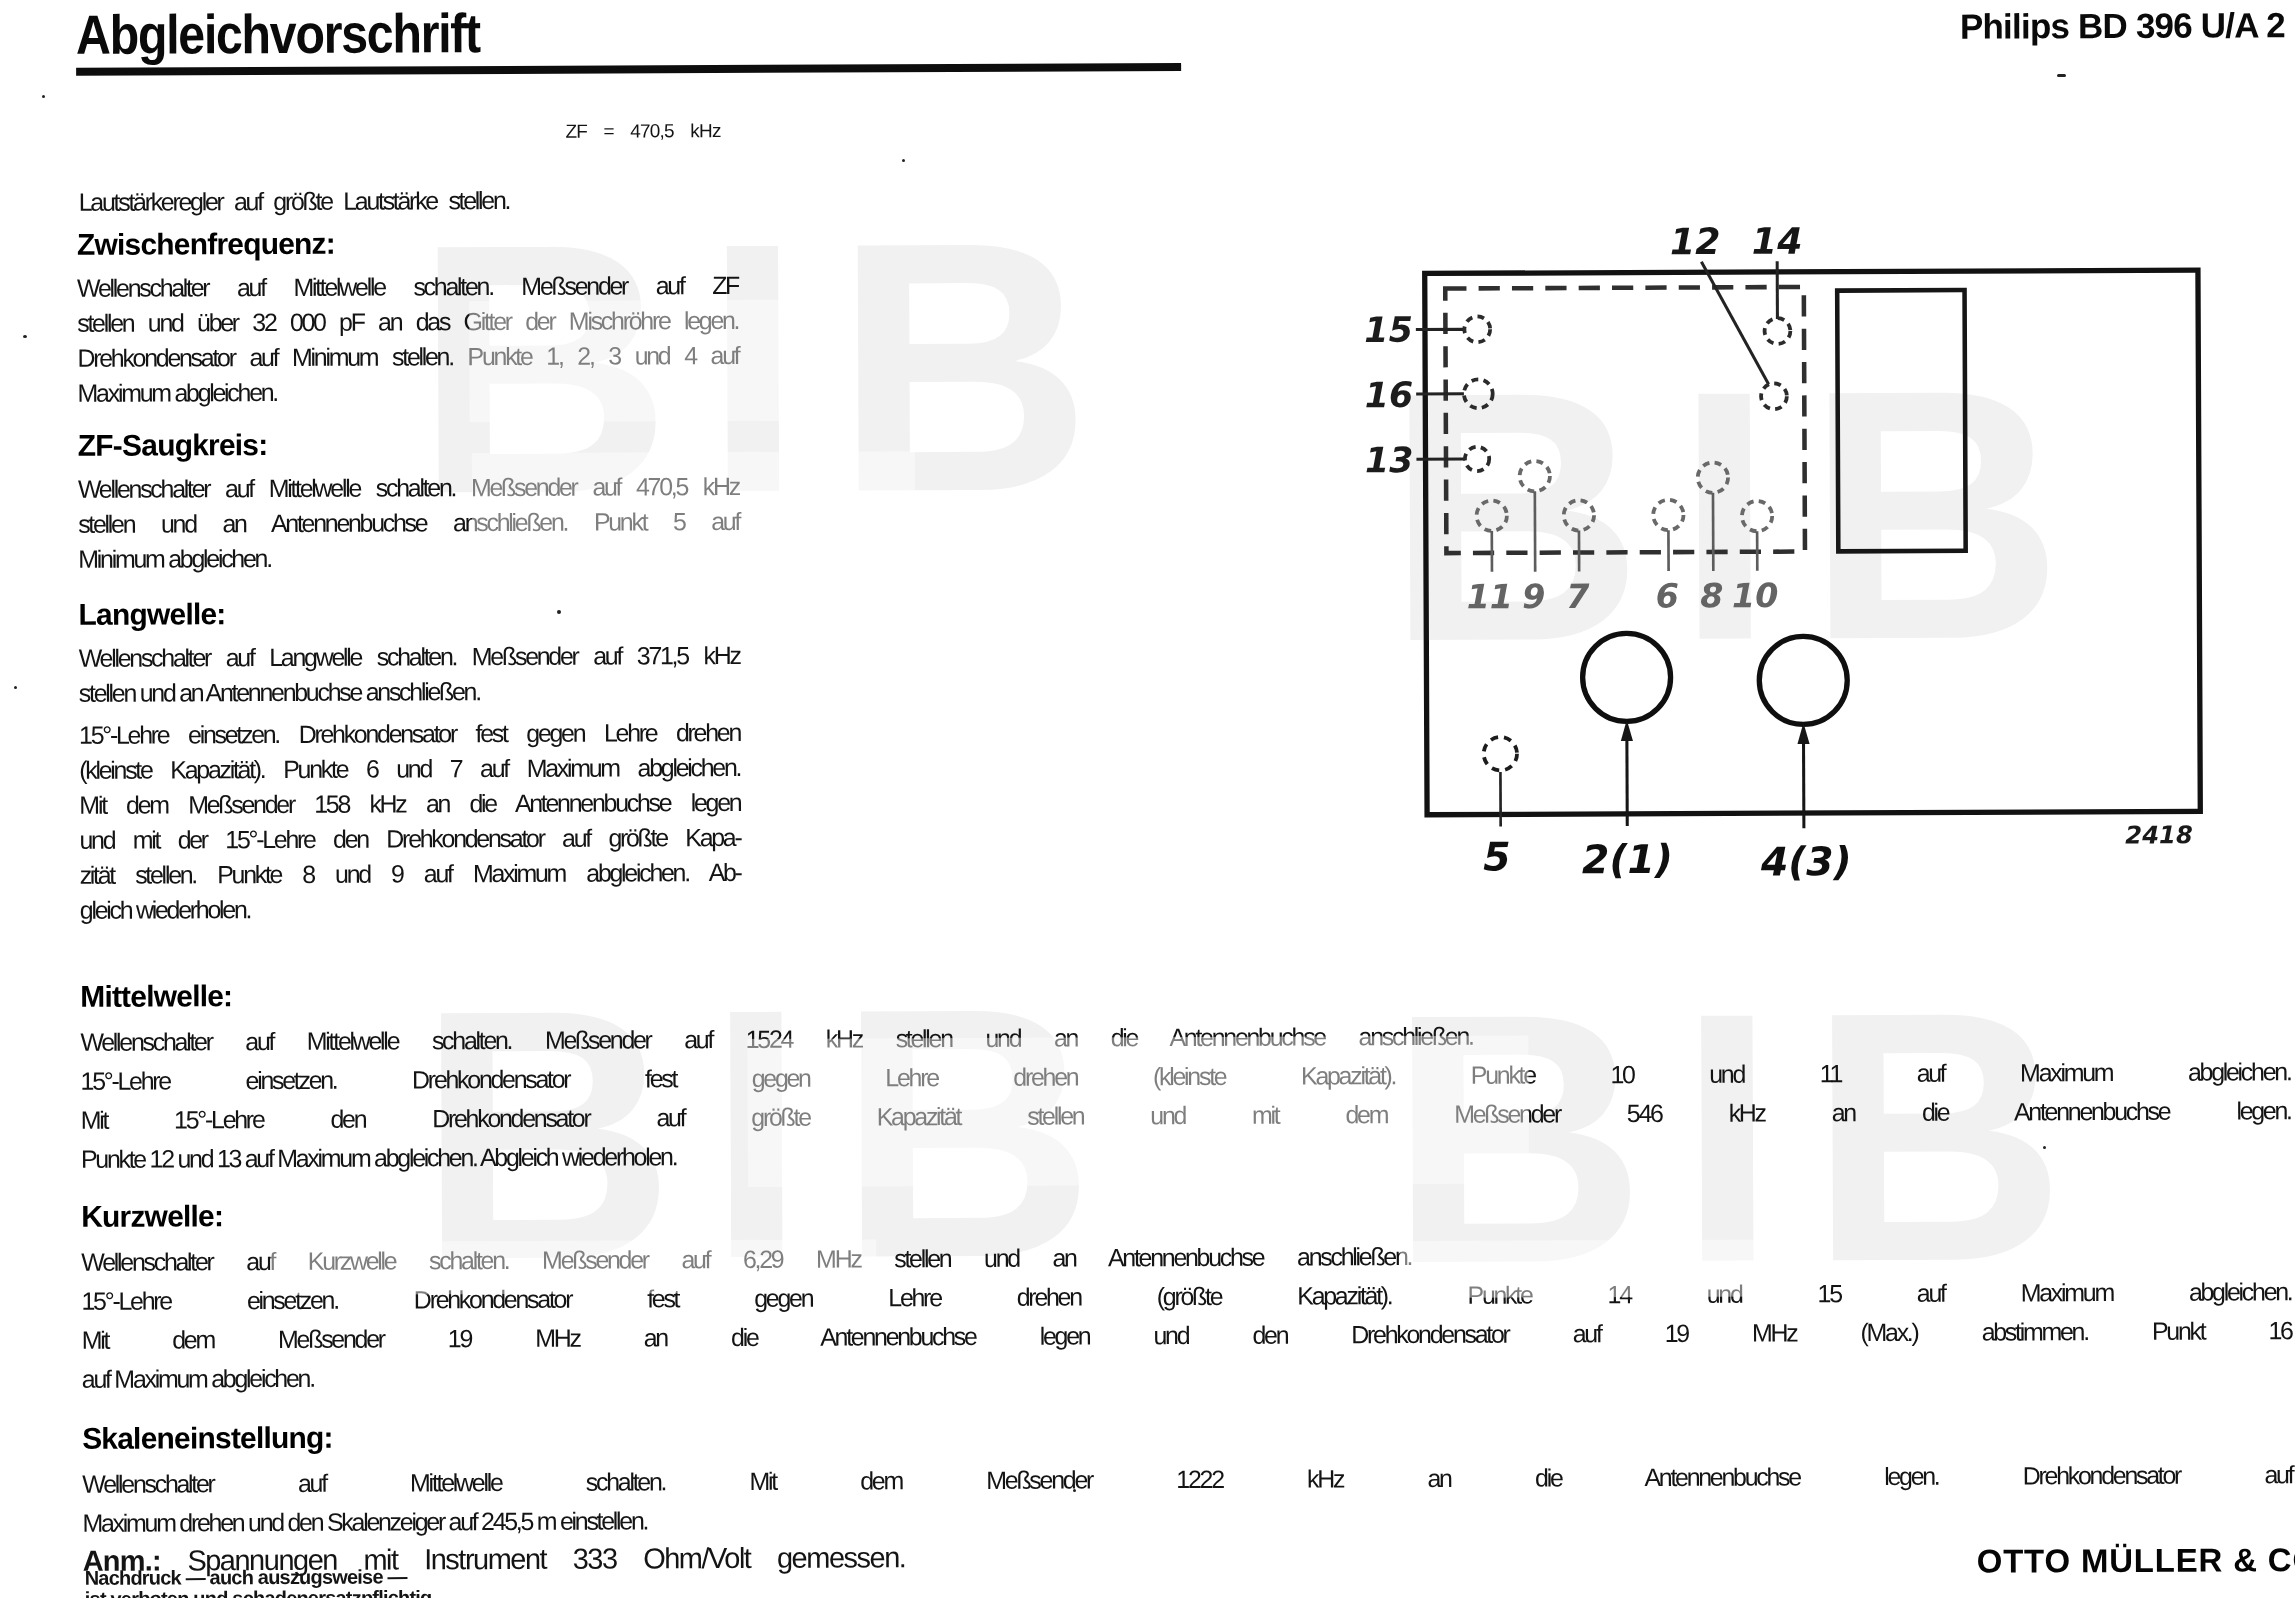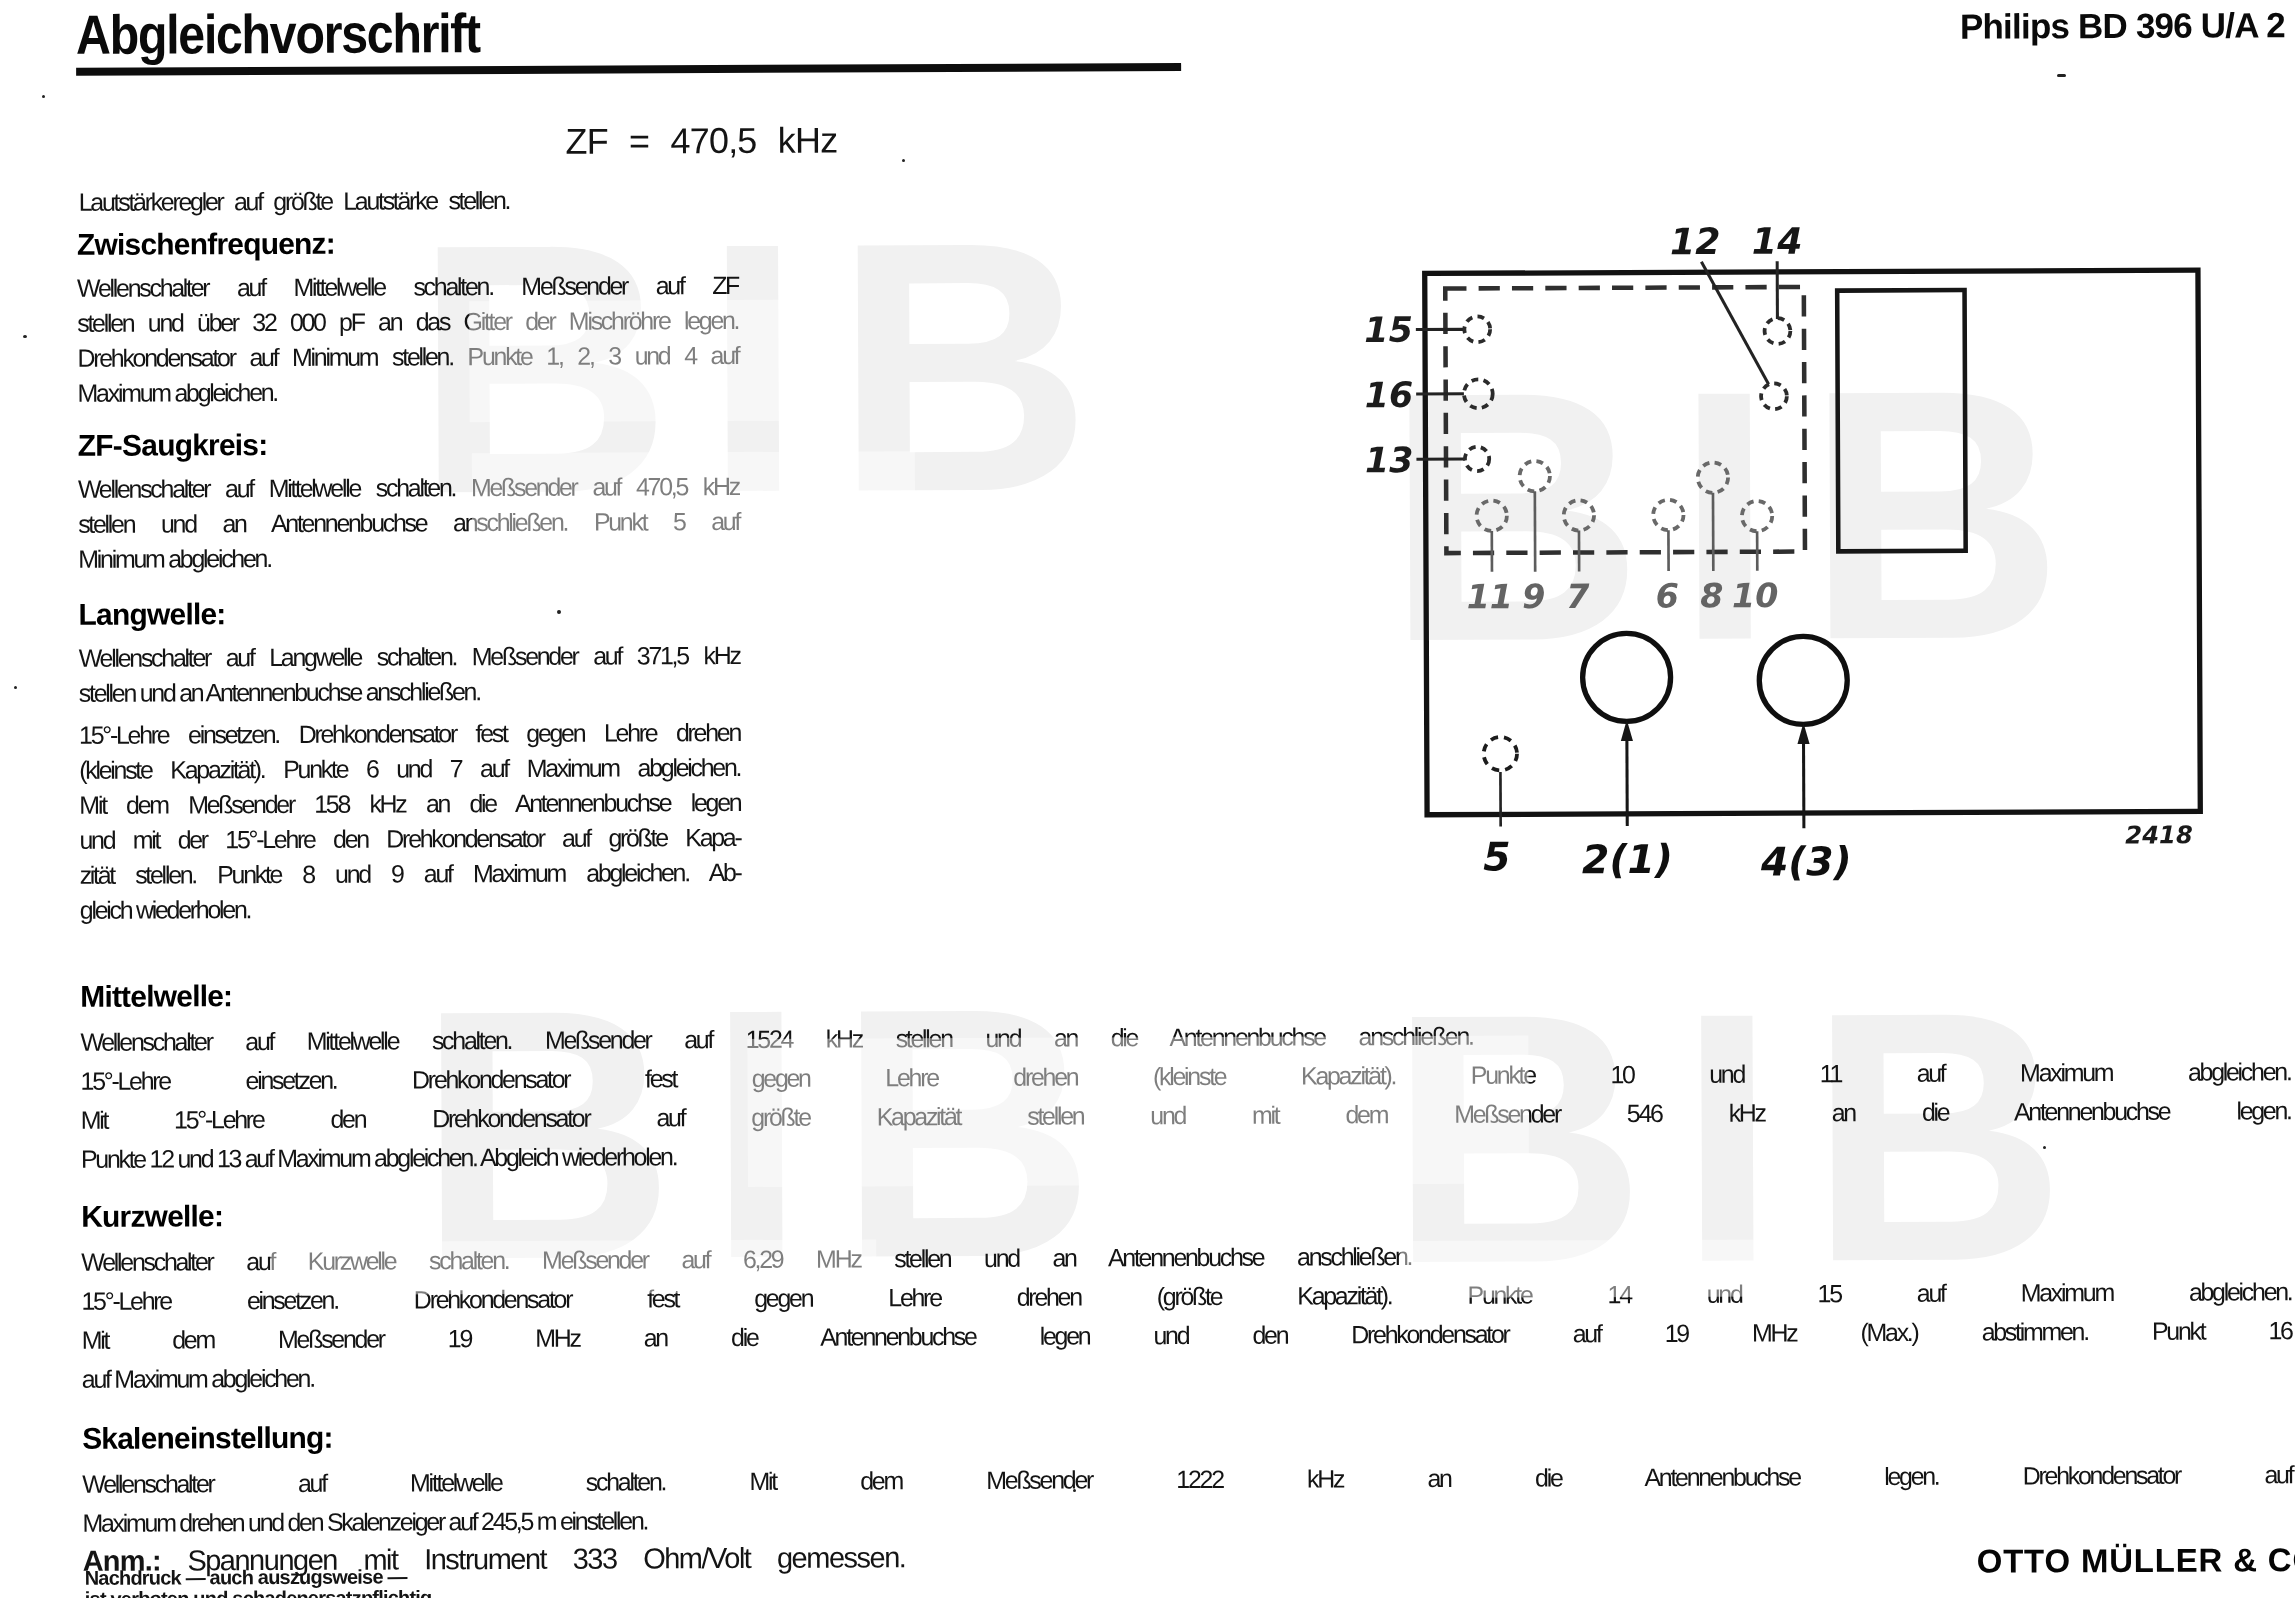--- a/index.html
+++ b/index.html
@@ -18,21 +18,21 @@
   .fade { position:absolute; z-index:5; background:rgba(255,255,255,0.45); pointer-events:none; }
 
   .txt { position:absolute; z-index:2; }
 
   
   #title { left:76px; top:3px; font-size:55px; font-weight:bold; letter-spacing:-1.5px;
     transform:scaleX(0.88); transform-origin:0 0; color:#0a0a0a; white-space:nowrap; }
   #title-rule { position:absolute; z-index:2; left:76px; top:68px; width:1105px; height:8.3px; background:#0d0d0d; }
   #model { left:1960px; top:15px; font-size:35px; font-weight:bold; letter-spacing:-0.8px;
     color:#0a0a0a; white-space:nowrap; }
-  #zf { left:565px; top:123px; font-size:36px; word-spacing:12px; letter-spacing:-0.8px; white-space:nowrap;text-align:center; }
+  #zf { left:565px; top:123px; font-size:19px; word-spacing:12px; letter-spacing:-0.8px; white-space:nowrap;text-align:center; }
   #intro { left:78px; top:188px; font-size:25px; letter-spacing:-2.3px; word-spacing:6.8px; white-space:nowrap; }
 
   
   .section { position:absolute; z-index:2; }
   .section h3 { margin:0 0 7.6px 0; font-size:30px; line-height:36px; letter-spacing:-0.8px; color:#000; }
   .col { width:661px; }
   .wide { width:2210px; }
   .ln { font-size:25px; letter-spacing:-2.3px; line-height:35px;
     text-align:justify; text-align-last:justify; }
   .wide .ln { line-height:39px; }

